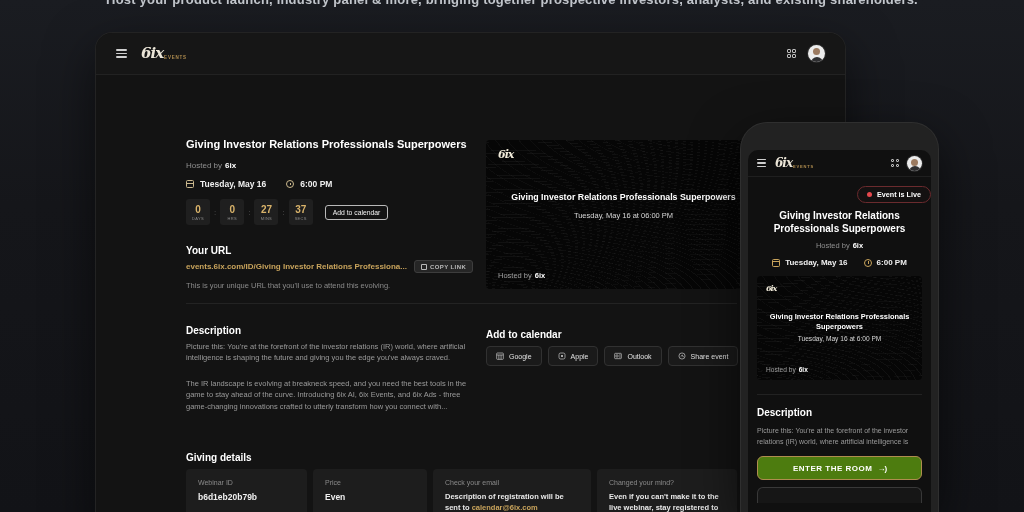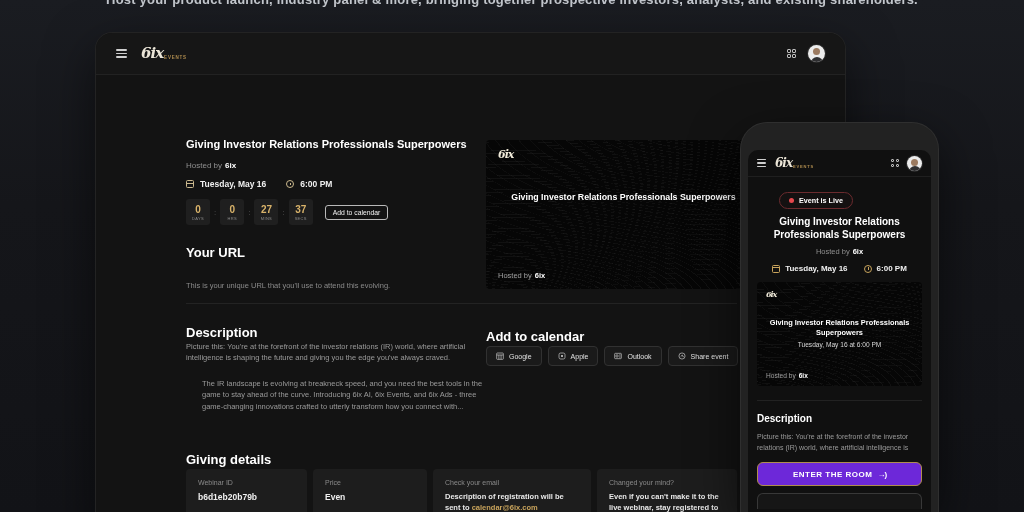--- a/index.html
+++ b/index.html
@@ -65,40 +65,40 @@
   .cd-box .v { font-size:10px; font-weight:bold; color:#d9b36a; line-height:11px; }
   .cd-box .l { font-size:4px; color:#8a8a8a; letter-spacing:.3px; margin-top:1px; }
   .cd-sep { color:#555; font-size:8px; }
   .cd-sep::before { content:":"; }
   .addcal-btn {
     margin-left:8px; height:15px; padding:0 7px; display:flex; align-items:center;
     border:1px solid #b9b9b9; border-radius:3px; background:transparent;
     font-size:6.8px; color:#f2f2f2; cursor:pointer; font-family:inherit;
   }
 
-  .sec-h { font-size:13px; font-weight:bold; color:#fff; }
+  .sec-h { font-size:10px; font-weight:bold; color:#fff; }
   .your-url-h { left:90px; top:170px; }
   .url-row { left:90px; top:185px; display:flex; align-items:center; gap:7px; }
   .url-link { font-size:8px; font-weight:bold; color:#c9a45c; cursor:pointer; }
   .copy-btn {
     height:13px; padding:0 6px; display:flex; align-items:center; gap:3px;
     background:#262626; border:1px solid #3d3d3d; border-radius:3px;
     font-size:6px; font-weight:bold; color:#b9b9b9; letter-spacing:.4px; cursor:pointer; font-family:inherit;
   }
   .ico-copy { width:6px; height:6px; position:relative; display:inline-block; }
   .ico-copy::before { content:""; position:absolute; left:0; bottom:0; width:4px; height:4px; border:1px solid #b9b9b9; border-radius:1px; }
   .ico-copy::after  { content:""; position:absolute; right:0; top:0; width:4px; height:4px; border:1px solid #b9b9b9; border-radius:1px; background:#262626; }
   .url-note { left:90px; top:206px; font-size:7.5px; color:#8a8a8a; }
 
   .divider { height:1px; background:#232323; }
   .d-div1 { left:90px; top:228px; width:551px; }
 
   .desc-h { left:90px; top:250px; }
   .desc-p1 { left:90px; top:266px; width:287px; font-size:7.5px; color:#9a9a9a; line-height:1.5; }
-  .desc-p2 { left:106px; top:303px; width:287px; font-size:7.5px; color:#9a9a9a; line-height:1.5; }
+  .desc-p2 { left:90px; top:303px; width:287px; font-size:7.5px; color:#9a9a9a; line-height:1.5; }
 
   
   .cover {
     background:#060606; border-radius:4px; position:relative; overflow:hidden;
     background-image:
       repeating-radial-gradient(ellipse 140% 90% at 10% 110%, rgba(255,255,255,0.045) 0 1px, transparent 1px 8px),
       repeating-radial-gradient(ellipse 120% 100% at 80% -20%, rgba(255,255,255,0.03) 0 1px, transparent 1px 11px);
   }
   .cover .c-logo { position:absolute; font-family:"DejaVu Serif", serif; font-style:italic; font-weight:bold; color:#f0ead9; letter-spacing:-1px; }
   .cover .c-center { position:absolute; left:6%; right:6%; text-align:center; }
@@ -148,21 +148,21 @@
   }
   .p-header { height:27px; display:flex; align-items:center; padding:0 9px; border-bottom:1px solid #1f1f1f; }
   .p-header .hamburger { width:9px; }
   .p-header .logo { margin-left:9px; }
   .p-header .logo .six { font-size:12px; line-height:11px; }
   .p-header .logo .sub { font-size:4px; }
   .p-header .avatar { width:15px; height:15px; }
   .p-header .grid-icon { grid-template-columns:3.5px 3.5px; grid-template-rows:3.5px 3.5px; gap:1.2px; }
   .p-header .h-right { gap:8px; }
 
-  .live-badge-row { margin-top:15px; display:flex; justify-content:flex-start;padding-left:31px; }
+  .live-badge-row { margin-top:9px; display:flex; justify-content:flex-end; }
   .live-badge {
     display:flex; align-items:center; gap:5px; padding:3px 9px;
     border:1px solid #6b2b2e; border-radius:10px; background:#141111; cursor:default;
   }
   .live-dot { width:5px; height:5px; border-radius:50%; background:#e5484d; }
   .live-label { font-size:7.2px; font-weight:bold; color:#fff; }
 
   .p-title { margin:7px auto 0; width:82%; text-align:center; font-size:10px; font-weight:bold; color:#fff; line-height:1.25; }
   .p-hosted { margin-top:6px; display:flex; justify-content:center; gap:3px; font-size:7.5px; color:#8f8f8f; }
   .p-hosted b { color:#fff; }
@@ -178,21 +178,21 @@
   .p-cover .c-title { font-size:7.4px; line-height:1.3; }
   .p-cover .c-dt { font-size:6.6px; margin-top:4px; }
   .p-cover .c-hosted { left:9px; bottom:7px; font-size:6.6px; }
 
   .p-div { margin:14px 9px 0; height:1px; background:#222; }
   .p-desc-h { margin:12px 9px 0; font-size:10px; font-weight:bold; color:#fff; }
   .p-desc-p { margin:8px 9px 0; font-size:7px; color:#9a9a9a; line-height:1.5; }
   .enter-btn {
     margin:9px 9px 0; height:24px; width:calc(100% - 18px);
     display:flex; align-items:center; justify-content:center; gap:5px;
-    background:#6d28d9; border:1px solid #b08d4f; border-radius:6px;
+    background:#4d7c0f; border:1px solid #b08d4f; border-radius:6px;
     font-size:8px; font-weight:bold; color:#fff; letter-spacing:.5px; cursor:pointer; font-family:inherit;
   }
   .enter-arrow { font-size:8px; color:#fff; font-weight:bold; }
   .enter-arrow::before { content:"\2192\0029"; letter-spacing:-1px; }
   .cut-btn {
     margin:7px 9px 0; height:16px; width:calc(100% - 18px);
     background:#161616; border:1px solid #383838; border-radius:6px 6px 0 0; border-bottom:none; cursor:pointer;
   }
 </style>
 </head>
@@ -254,32 +254,40 @@
       </div>
       <span class="cd-sep"></span>
       <div class="cd-box">
         <span class="v">37</span>
         <span class="l">SECS</span>
       </div>
       <button class="addcal-btn">Add to calendar</button>
     </div>
 
     <div class="abs sec-h your-url-h">Your URL</div>
+    <div class="abs url-row">
+      <span class="url-link">events.6ix.com/ID/Giving Investor Relations Professiona...</span>
+      <button class="copy-btn">
+        <span class="ico-copy"></span>
+        <span>COPY LINK</span>
+      </button>
+    </div>
     <div class="abs url-note">This is your unique URL that you'll use to attend this evolving.</div>
 
     <div class="abs divider d-div1"></div>
 
     <div class="abs sec-h desc-h">Description</div>
     <div class="abs desc-p1">Picture this: You're at the forefront of the investor relations (IR) world, where artificial intelligence is shaping the future and giving you the edge you've always craved.</div>
     <div class="abs desc-p2">The IR landscape is evolving at breakneck speed, and you need the best tools in the game to stay ahead of the curve. Introducing 6ix AI, 6ix Events, and 6ix Ads - three game-changing innovations crafted to utterly transform how you connect with...</div>
 
     <div class="abs cover d-cover">
       <span class="c-logo">6ix</span>
       <div class="c-center">
         <div class="c-title">Giving Investor Relations Professionals Superpowers</div>
+        <div class="c-dt">Tuesday, May 16 at 06:00 PM</div>
       </div>
       <div class="c-hosted">
         <span>Hosted by</span>
         <b>6ix</b>
       </div>
     </div>
 
     <div class="abs sec-h addcal-h">Add to calendar</div>
     <div class="abs cal-btns">
       <button class="cal-btn">

